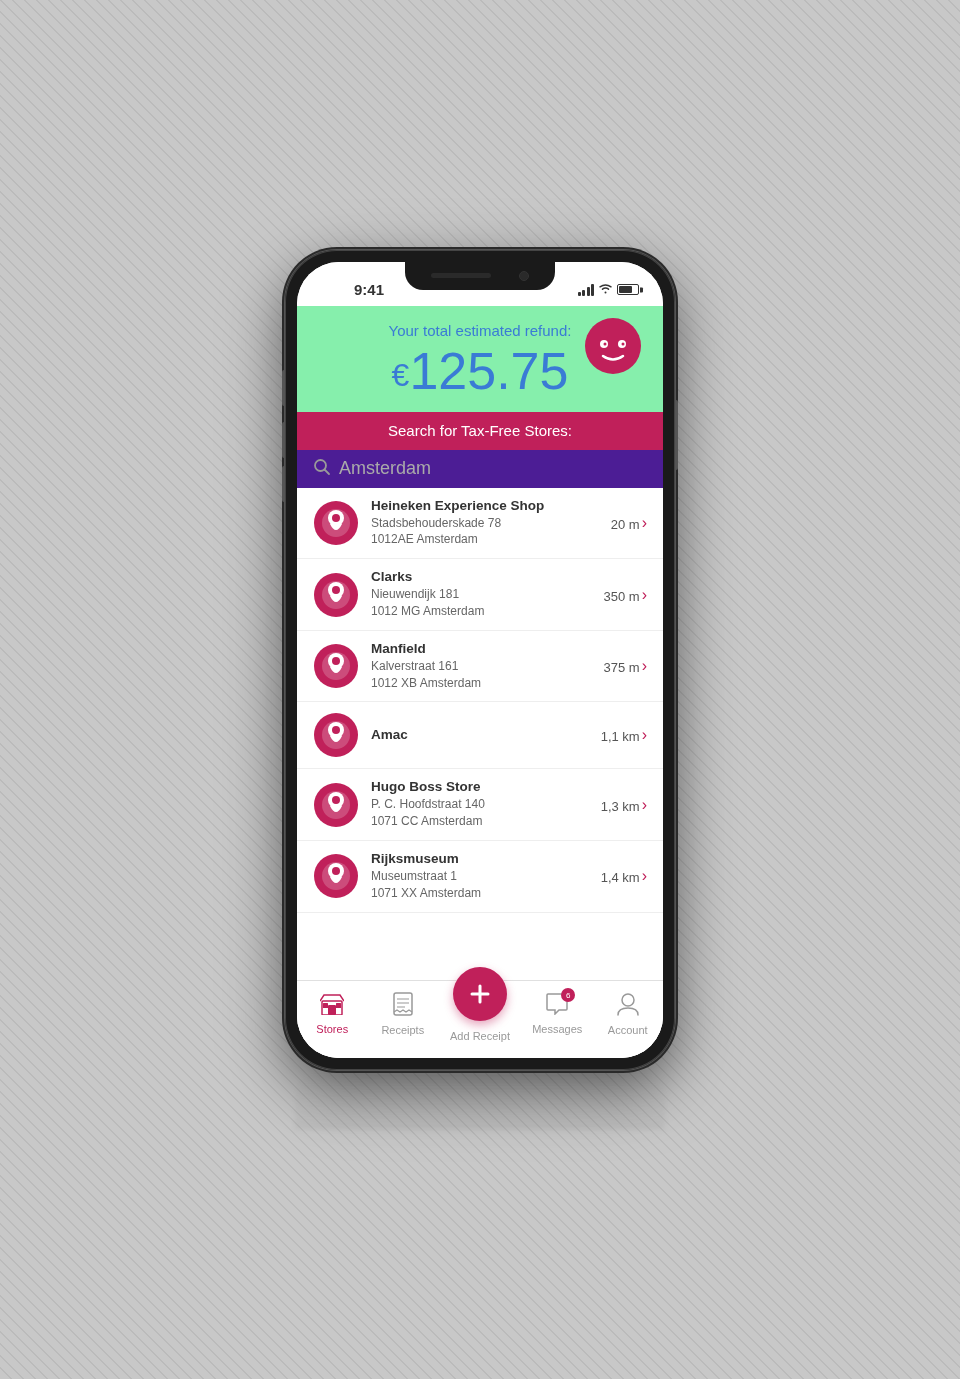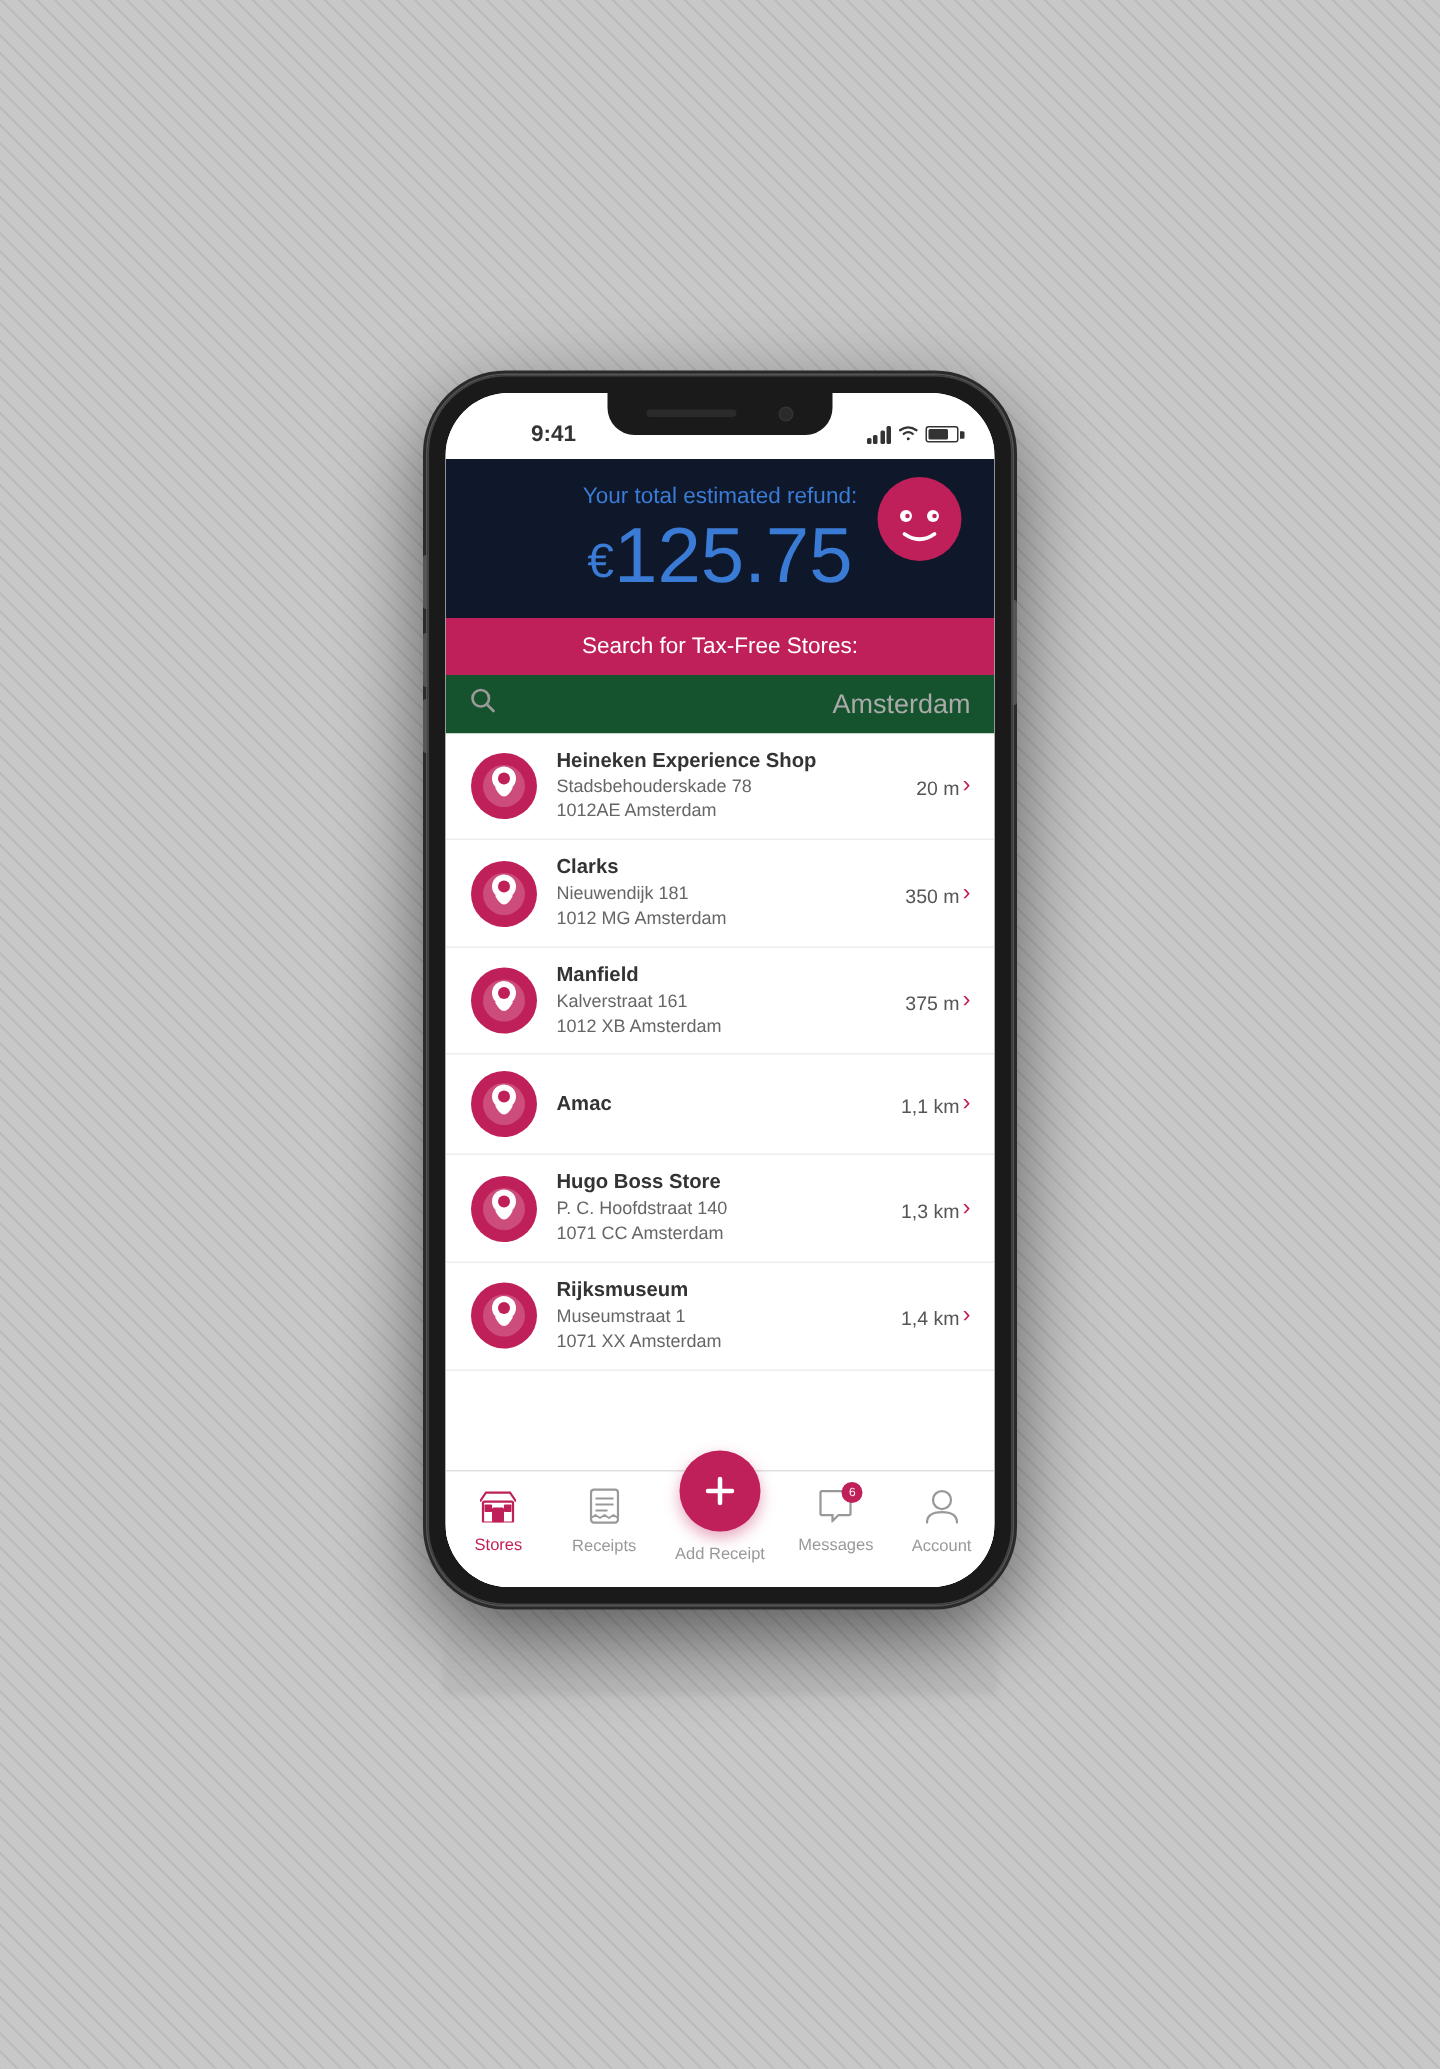--- a/index.html
+++ b/index.html
@@ -169,21 +169,21 @@
     .screen-content {
       flex: 1;
       display: flex;
       flex-direction: column;
       overflow: hidden;
       background: white;
     }
 
     
     .refund-header {
-      background: #0f172a;
+      background: #86efac;
       padding: 16px 20px 12px;
       text-align: center;
       position: relative;
       flex-shrink: 0;
     }
     .refund-label {
       font-size: 15px;
       color: #3a7bd5;
       margin-bottom: 4px;
     }
@@ -212,27 +212,26 @@
       text-align: center;
       flex-shrink: 0;
     }
     .search-banner-text {
       color: white;
       font-size: 15px;
     }
 
     
     .search-container {
-      background: #14532d;
+      background: #4c1d95;
       padding: 8px 16px;
       display: flex;
       align-items: center;
       gap: 8px;
       flex-shrink: 0;
-      text-align: right;
     }
     .search-icon-wrap {
       color: #999;
       font-size: 16px;
     }
     .search-input-display {
       color: #aaa;
       font-size: 18px;
       flex: 1;
     }

